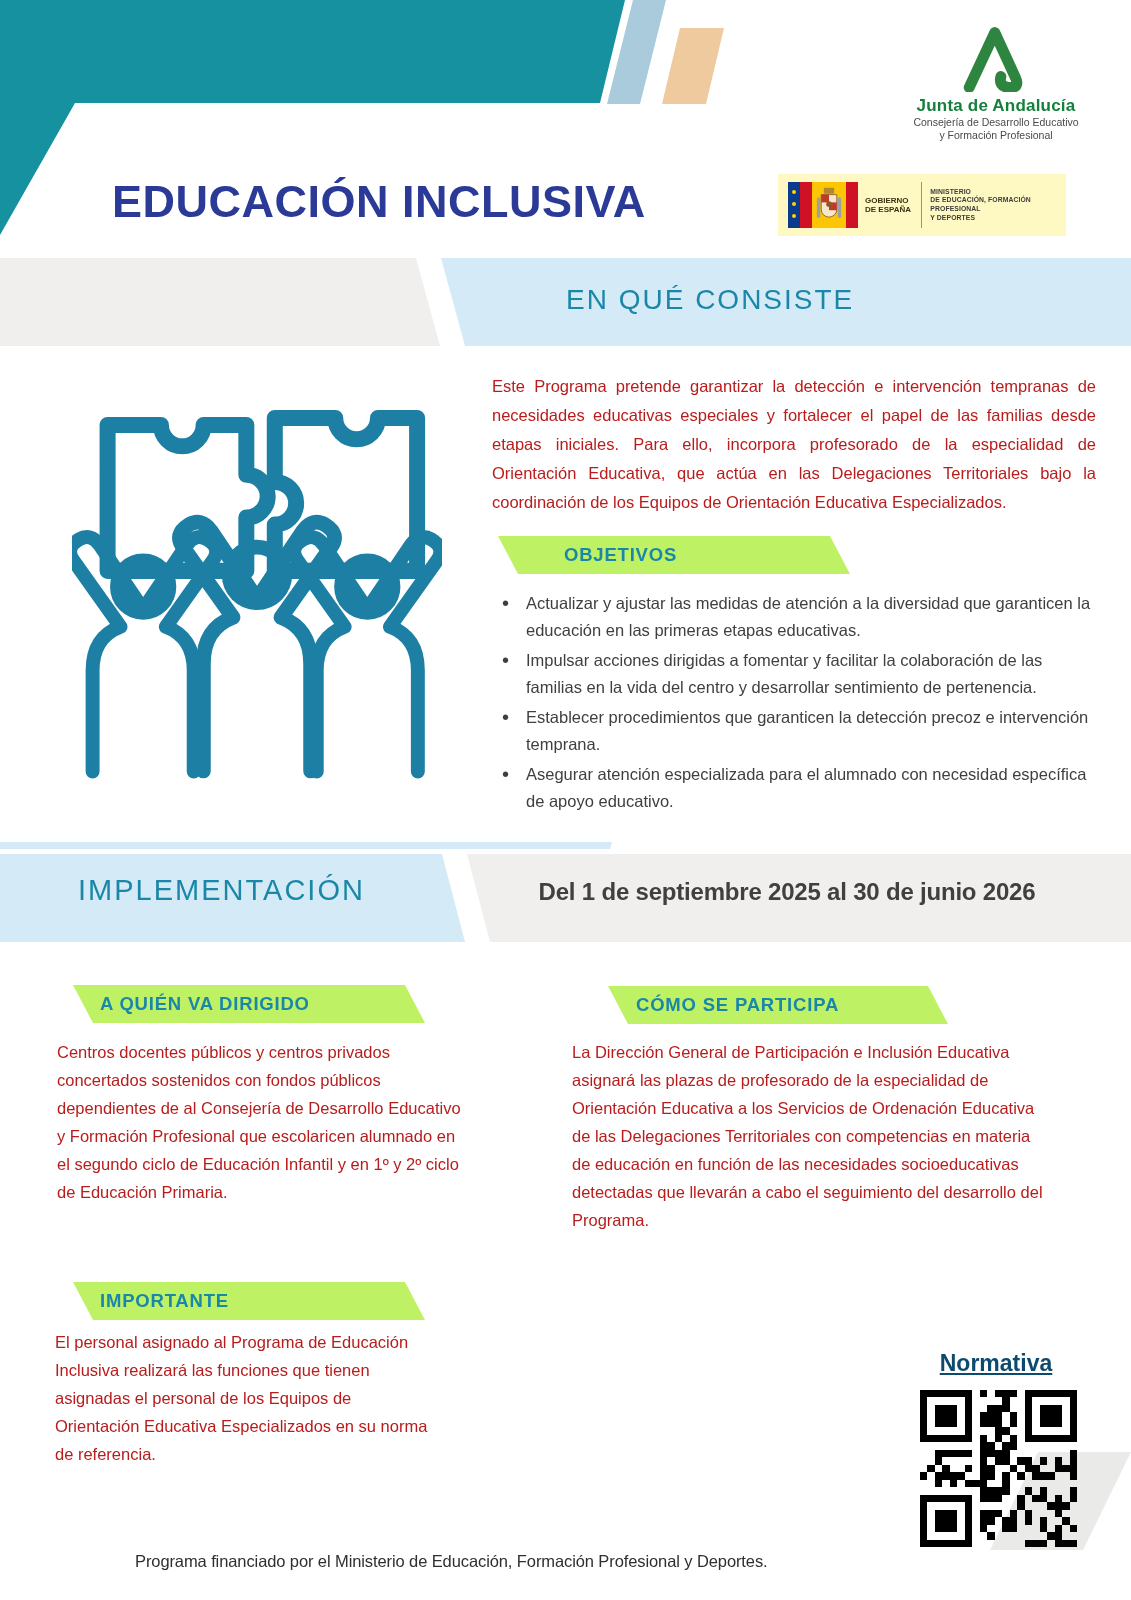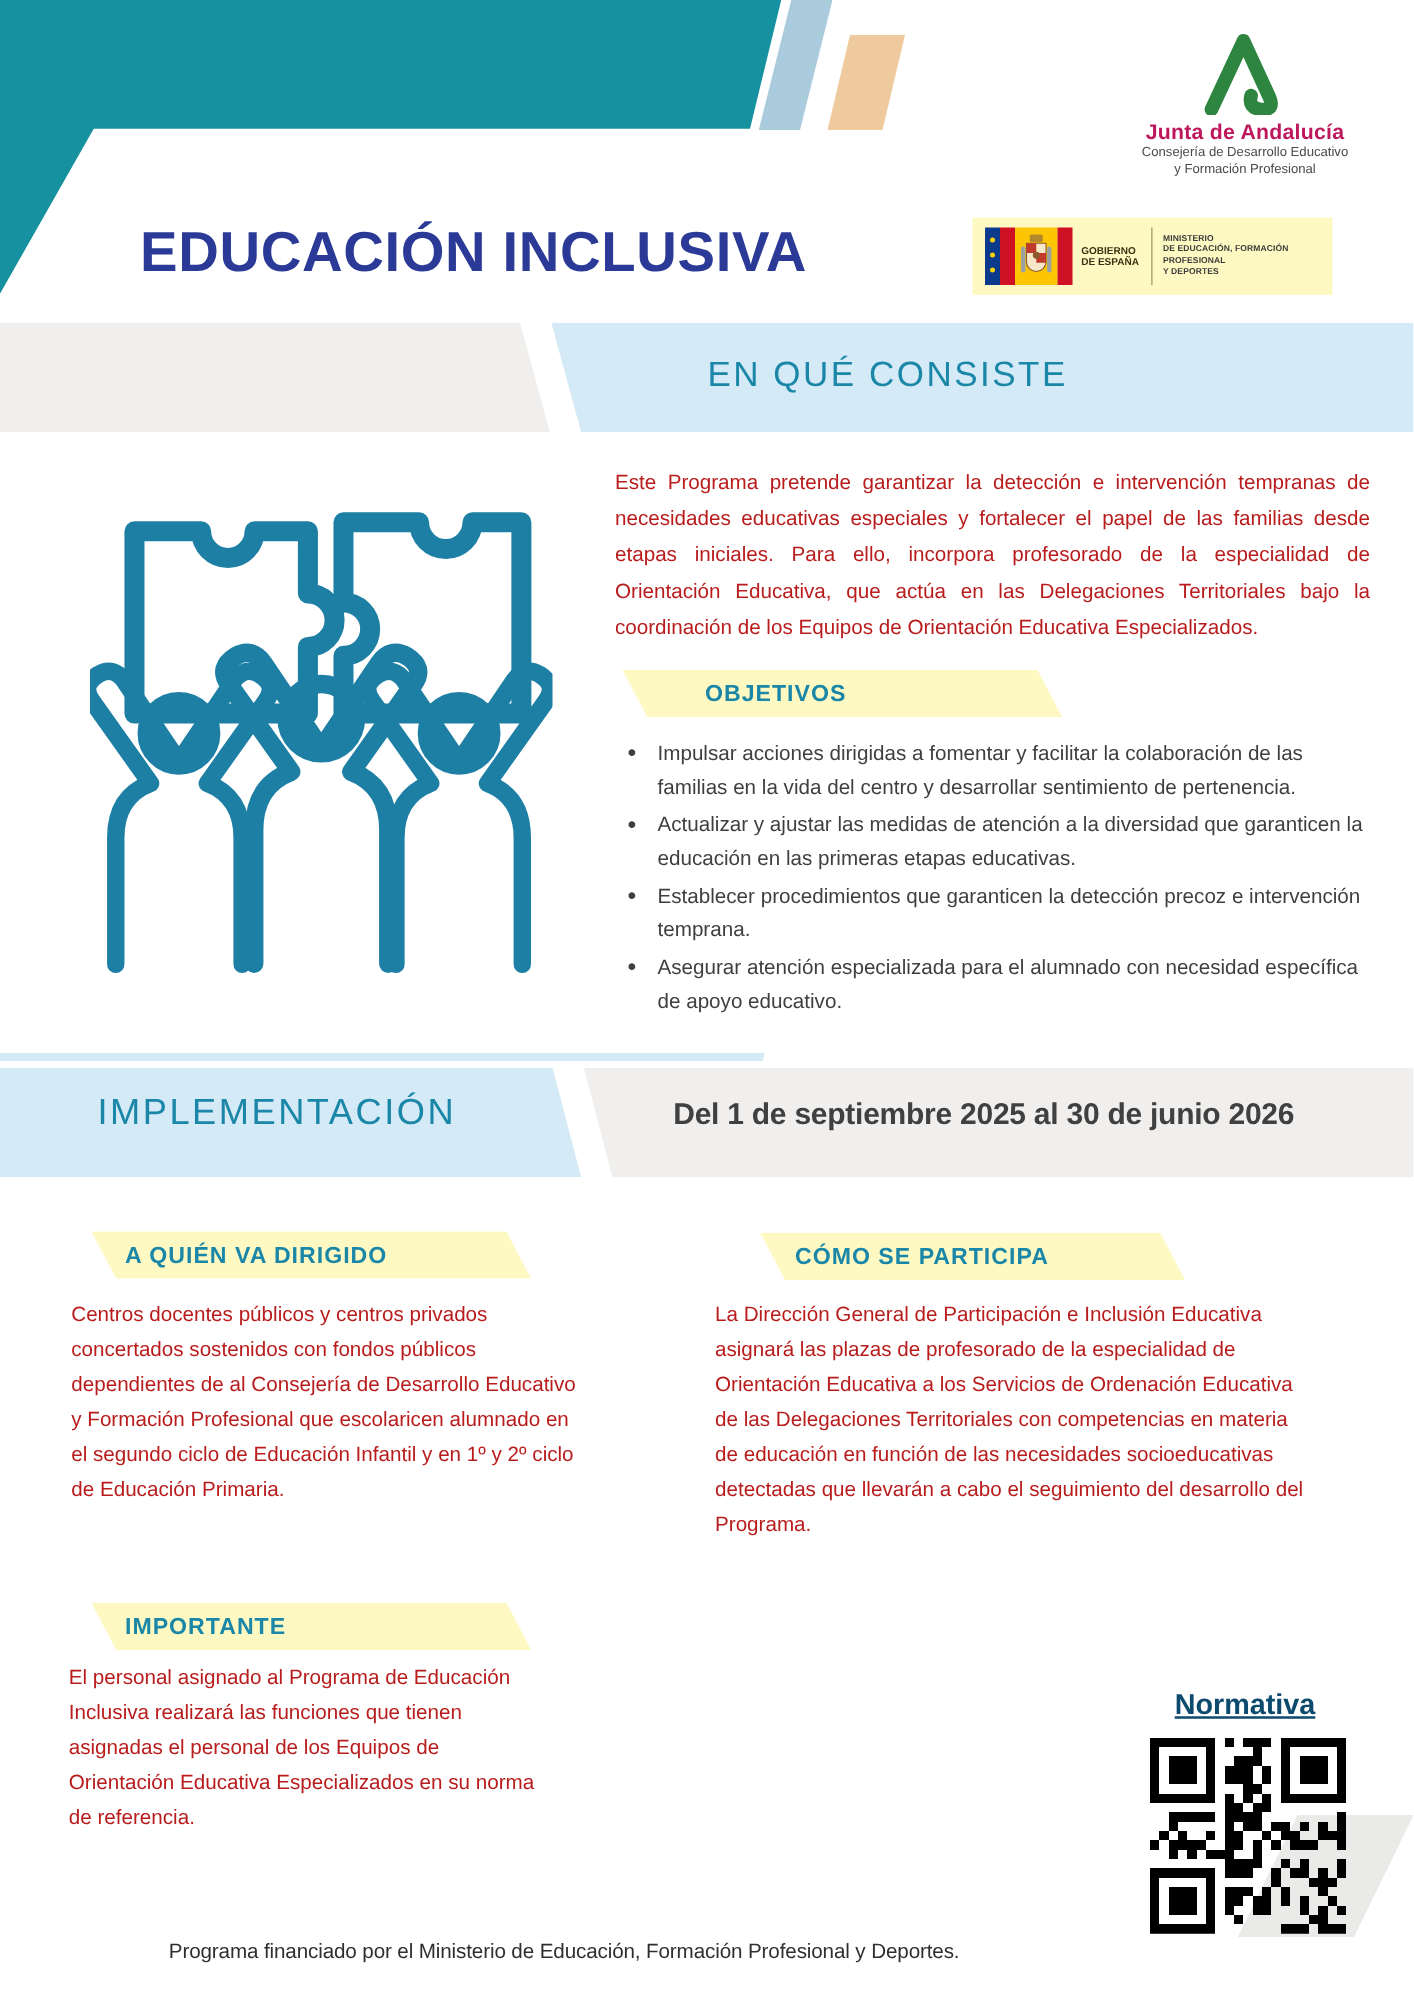--- a/index.html
+++ b/index.html
@@ -12,21 +12,21 @@
     clip-path:polygon(0 0,625px 0,600px 103px,75px 103px,0 235px);}
   .stripe-blue{left:607px;top:0;width:60px;height:104px;background:#a9cbdb;
     clip-path:polygon(26px 0,59px 0,33px 104px,0 104px);}
   .stripe-tan{left:662px;top:28px;width:64px;height:76px;background:#eeca9e;
     clip-path:polygon(18px 0,62px 0,44px 76px,0 76px);}
   .corner-deco{left:990px;top:1452px;width:141px;height:98px;background:#eaeae8;
     clip-path:polygon(48px 0,141px 0,93px 98px,0 98px);}
   
   .junta{left:868px;top:22px;width:256px;text-align:center;color:#333;}
   .junta .a-logo{display:block;margin:0 auto;}
-  .junta .name{font-size:17px;font-weight:700;letter-spacing:.2px;margin-top:4px;color:#be185d;}
+  .junta .name{font-size:17px;font-weight:700;letter-spacing:.2px;margin-top:4px;color:#15803d;}
   .junta .sub{font-size:10.5px;color:#4a4a4a;line-height:13px;}
   .gob{left:778px;top:174px;width:288px;height:62px;background:#fef9c3;display:flex;align-items:center;}
   .gob .flag{display:flex;height:46px;margin-left:10px;}
   .gob .f-blue{width:12px;background:#0b3a8c;position:relative;}
   .gob .f-blue i{position:absolute;left:4px;width:4px;height:4px;border-radius:50%;background:#ffd400;}
   .gob .f-red{width:12px;background:#cf1126;}
   .gob .f-yel{width:34px;background:#fdc605;display:flex;align-items:center;justify-content:center;}
   .gob .gtxt{font-size:8px;font-weight:700;color:#3c3113;line-height:9.5px;margin-left:7px;width:58px;}
   .gob .sep{width:1px;height:46px;background:rgba(90,70,0,.55);margin:0 8px 0 4px;}
   .gob .mtxt{font-size:6.8px;font-weight:700;color:#3c3c3c;line-height:8.6px;width:150px;letter-spacing:.1px;}
@@ -44,21 +44,21 @@
   .band-gray2{left:467px;top:854px;width:664px;background:#f0efed;
     clip-path:polygon(0 0,100% 0,100% 100%,23px 100%);}
   .sec-a{left:25px;top:266px;width:390px;text-align:center;color:#1b87a8;
     font-size:20px;font-weight:700;line-height:32px;letter-spacing:.4px;}
   .h-teal{color:#1b87a8;font-weight:400;letter-spacing:2px;}
   .h-consiste{left:566px;top:284px;font-size:28px;}
   .h-implem{left:78px;top:874px;font-size:29px;}
   .fechas{left:467px;top:878px;width:640px;text-align:center;color:#404040;
     font-size:24px;font-weight:700;letter-spacing:-.2px;}
   
-  .banner{height:38px;background:#fef9c3;display:flex;align-items:center;
+  .banner{height:38px;background:#bef264;display:flex;align-items:center;
     clip-path:polygon(0 0,calc(100% - 20px) 0,100% 100%,20px 100%);}
   .banner span{color:#1b87a8;font-weight:700;font-size:18.5px;letter-spacing:.8px;}
   .b-objetivos{left:498px;top:536px;width:352px;}
   .b-objetivos span{padding-left:66px;}
   .b-dirigido{left:73px;top:985px;width:352px;}
   .b-dirigido span{padding-left:27px;}
   .b-como{left:608px;top:986px;width:340px;}
   .b-como span{padding-left:28px;}
   .b-importante{left:73px;top:1282px;width:352px;}
   .b-importante span{padding-left:27px;}
@@ -155,22 +155,22 @@
     </svg>
   </div>
 
   <div class="abs para p-consiste">Este Programa pretende garantizar la detección e intervención tempranas de necesidades educativas especiales y fortalecer el papel de las familias desde etapas iniciales. Para ello, incorpora profesorado de la especialidad de Orientación Educativa, que actúa en las Delegaciones Territoriales bajo la coordinación de los Equipos de Orientación Educativa Especializados.</div>
 
   <div class="abs banner b-objetivos">
     <span>OBJETIVOS</span>
   </div>
   <div class="abs bullets">
     <ul>
+      <li>Actualizar y ajustar las medidas de atención a la diversidad que garanticen la educación en las primeras etapas educativas.</li>
       <li>Impulsar acciones dirigidas a fomentar y facilitar la colaboración de las familias en la vida del centro y desarrollar sentimiento de pertenencia.</li>
-      <li>Actualizar y ajustar las medidas de atención a la diversidad que garanticen la educación en las primeras etapas educativas.</li>
       <li>Establecer procedimientos que garanticen la detección precoz e intervención temprana.</li>
       <li>Asegurar atención especializada para el alumnado con necesidad específica de apoyo educativo.</li>
     </ul>
   </div>
 
   <div class="abs thin-strip"></div>
   <div class="abs band band-blue2"></div>
   <div class="abs band band-gray2"></div>
   <div class="abs h-teal h-implem">IMPLEMENTACIÓN</div>
   <div class="abs fechas">Del 1 de septiembre 2025 al 30 de junio 2026</div>

